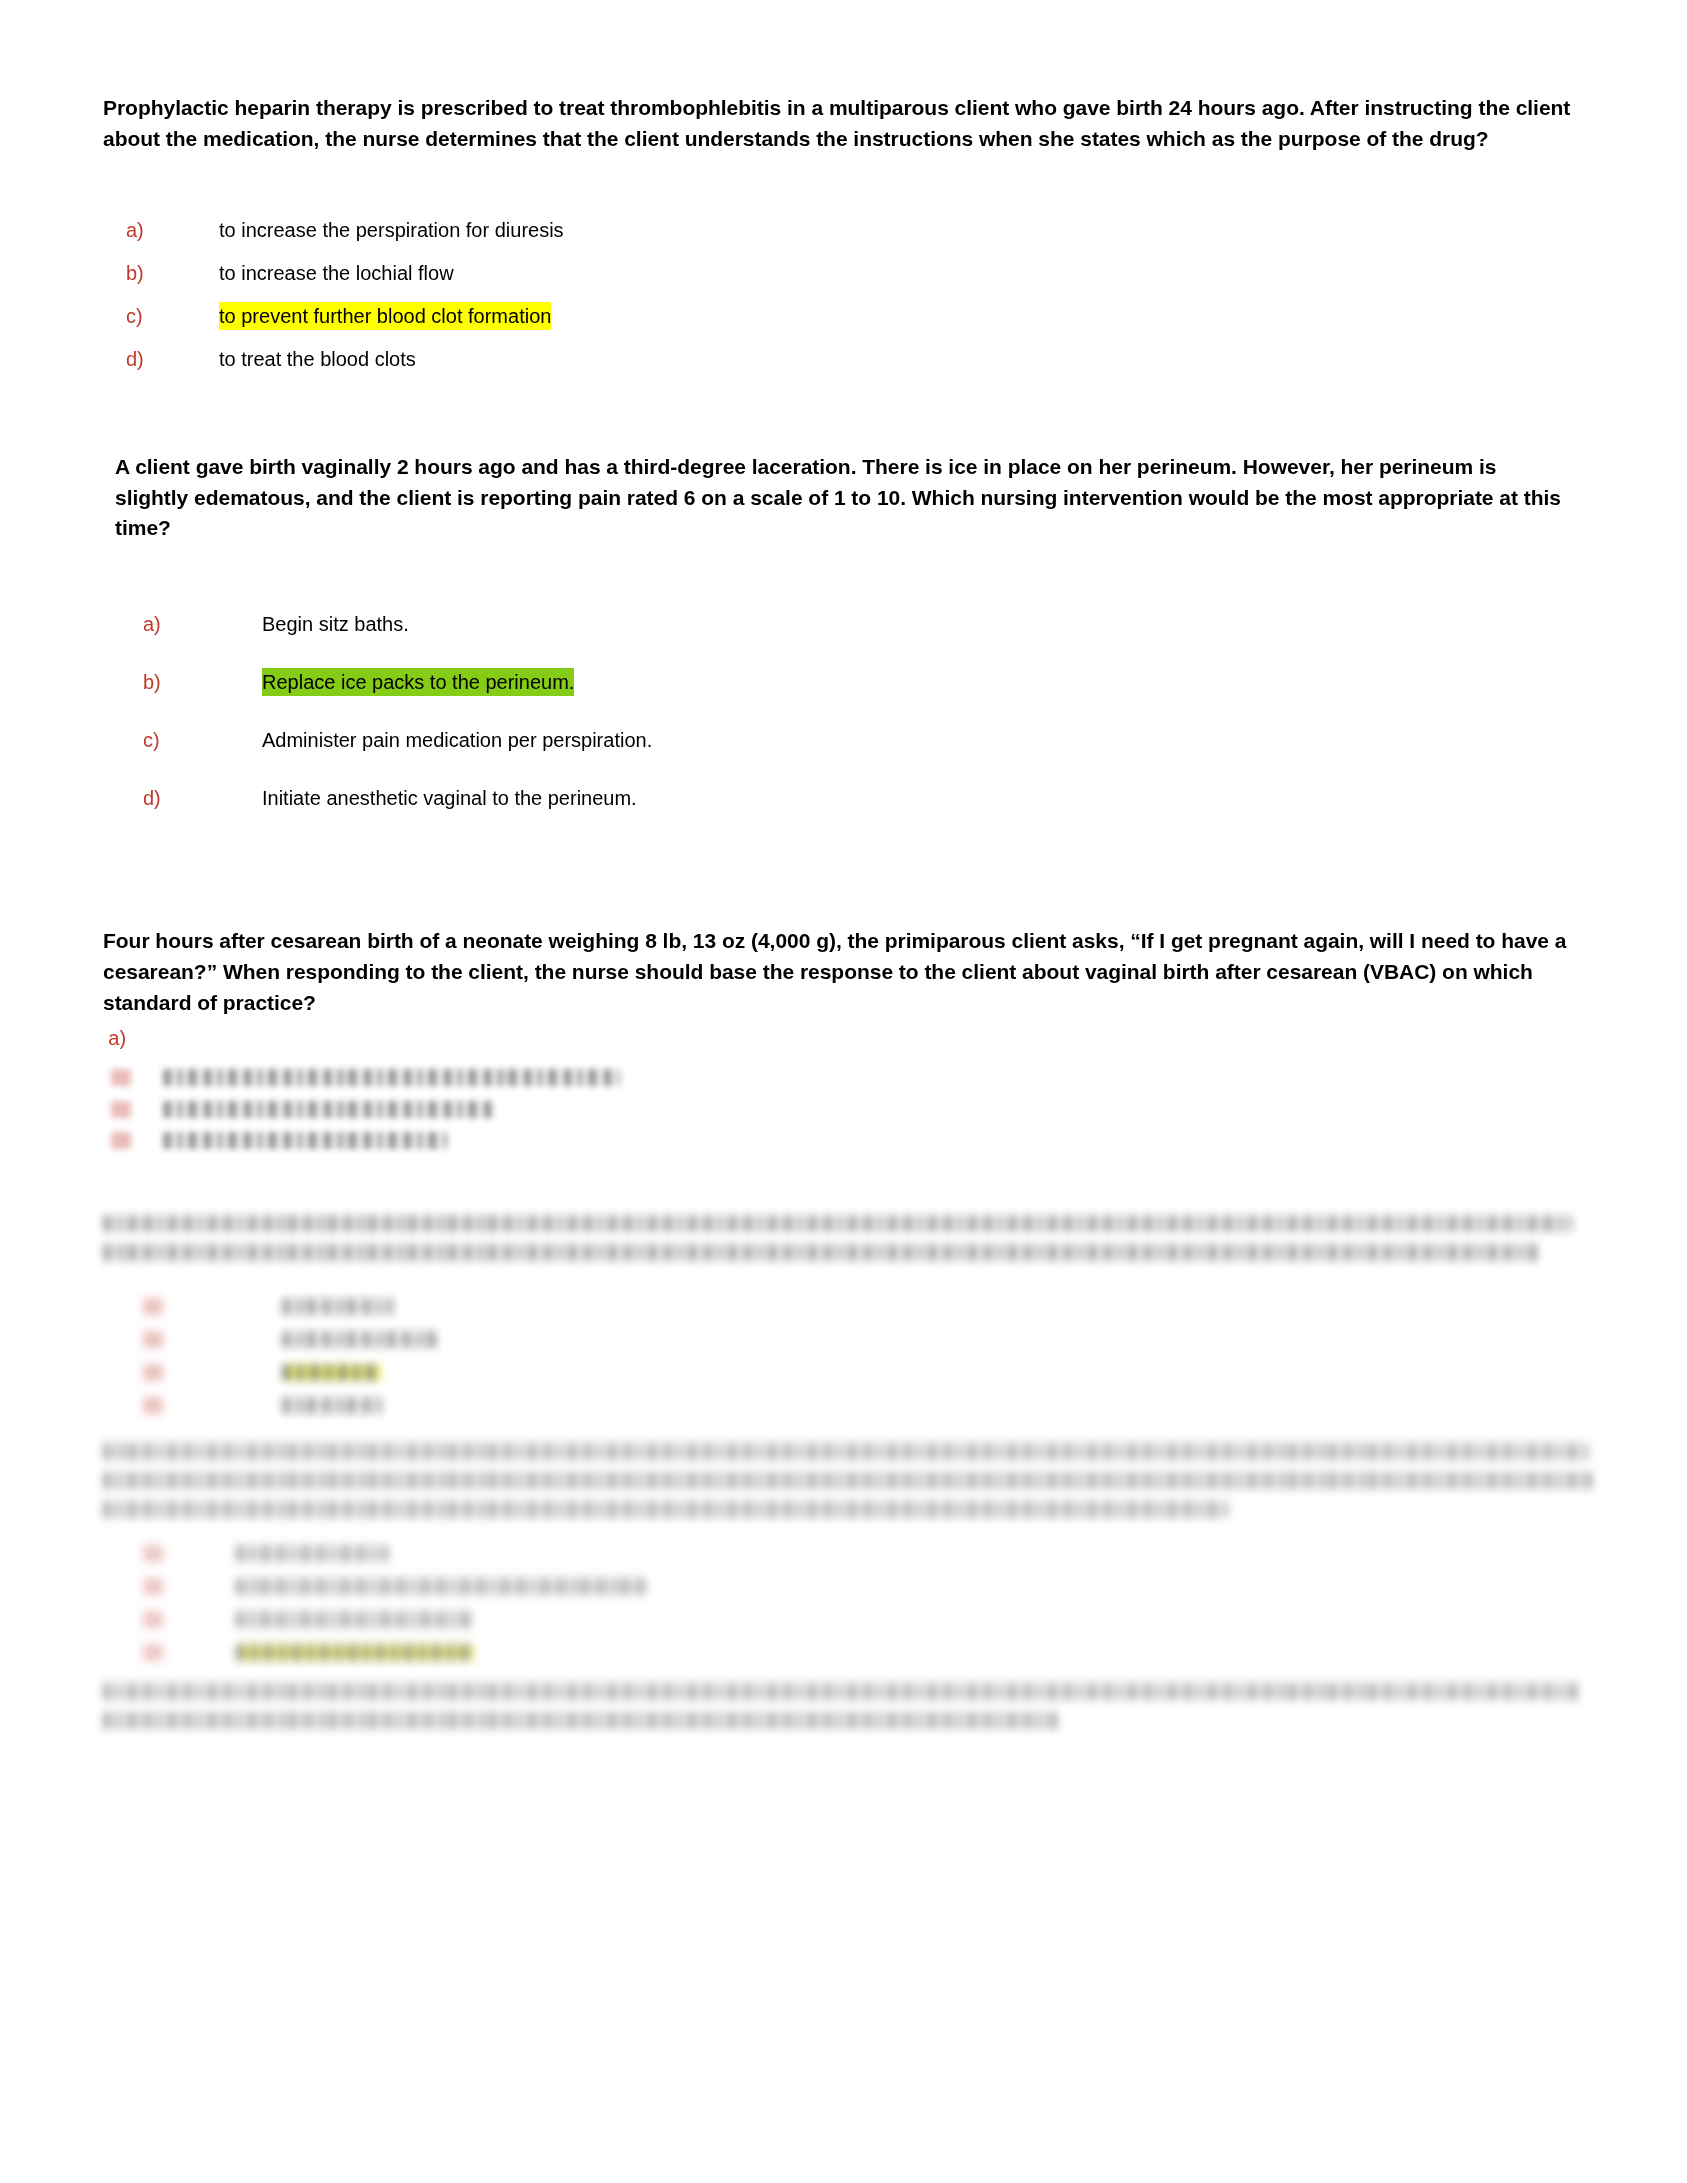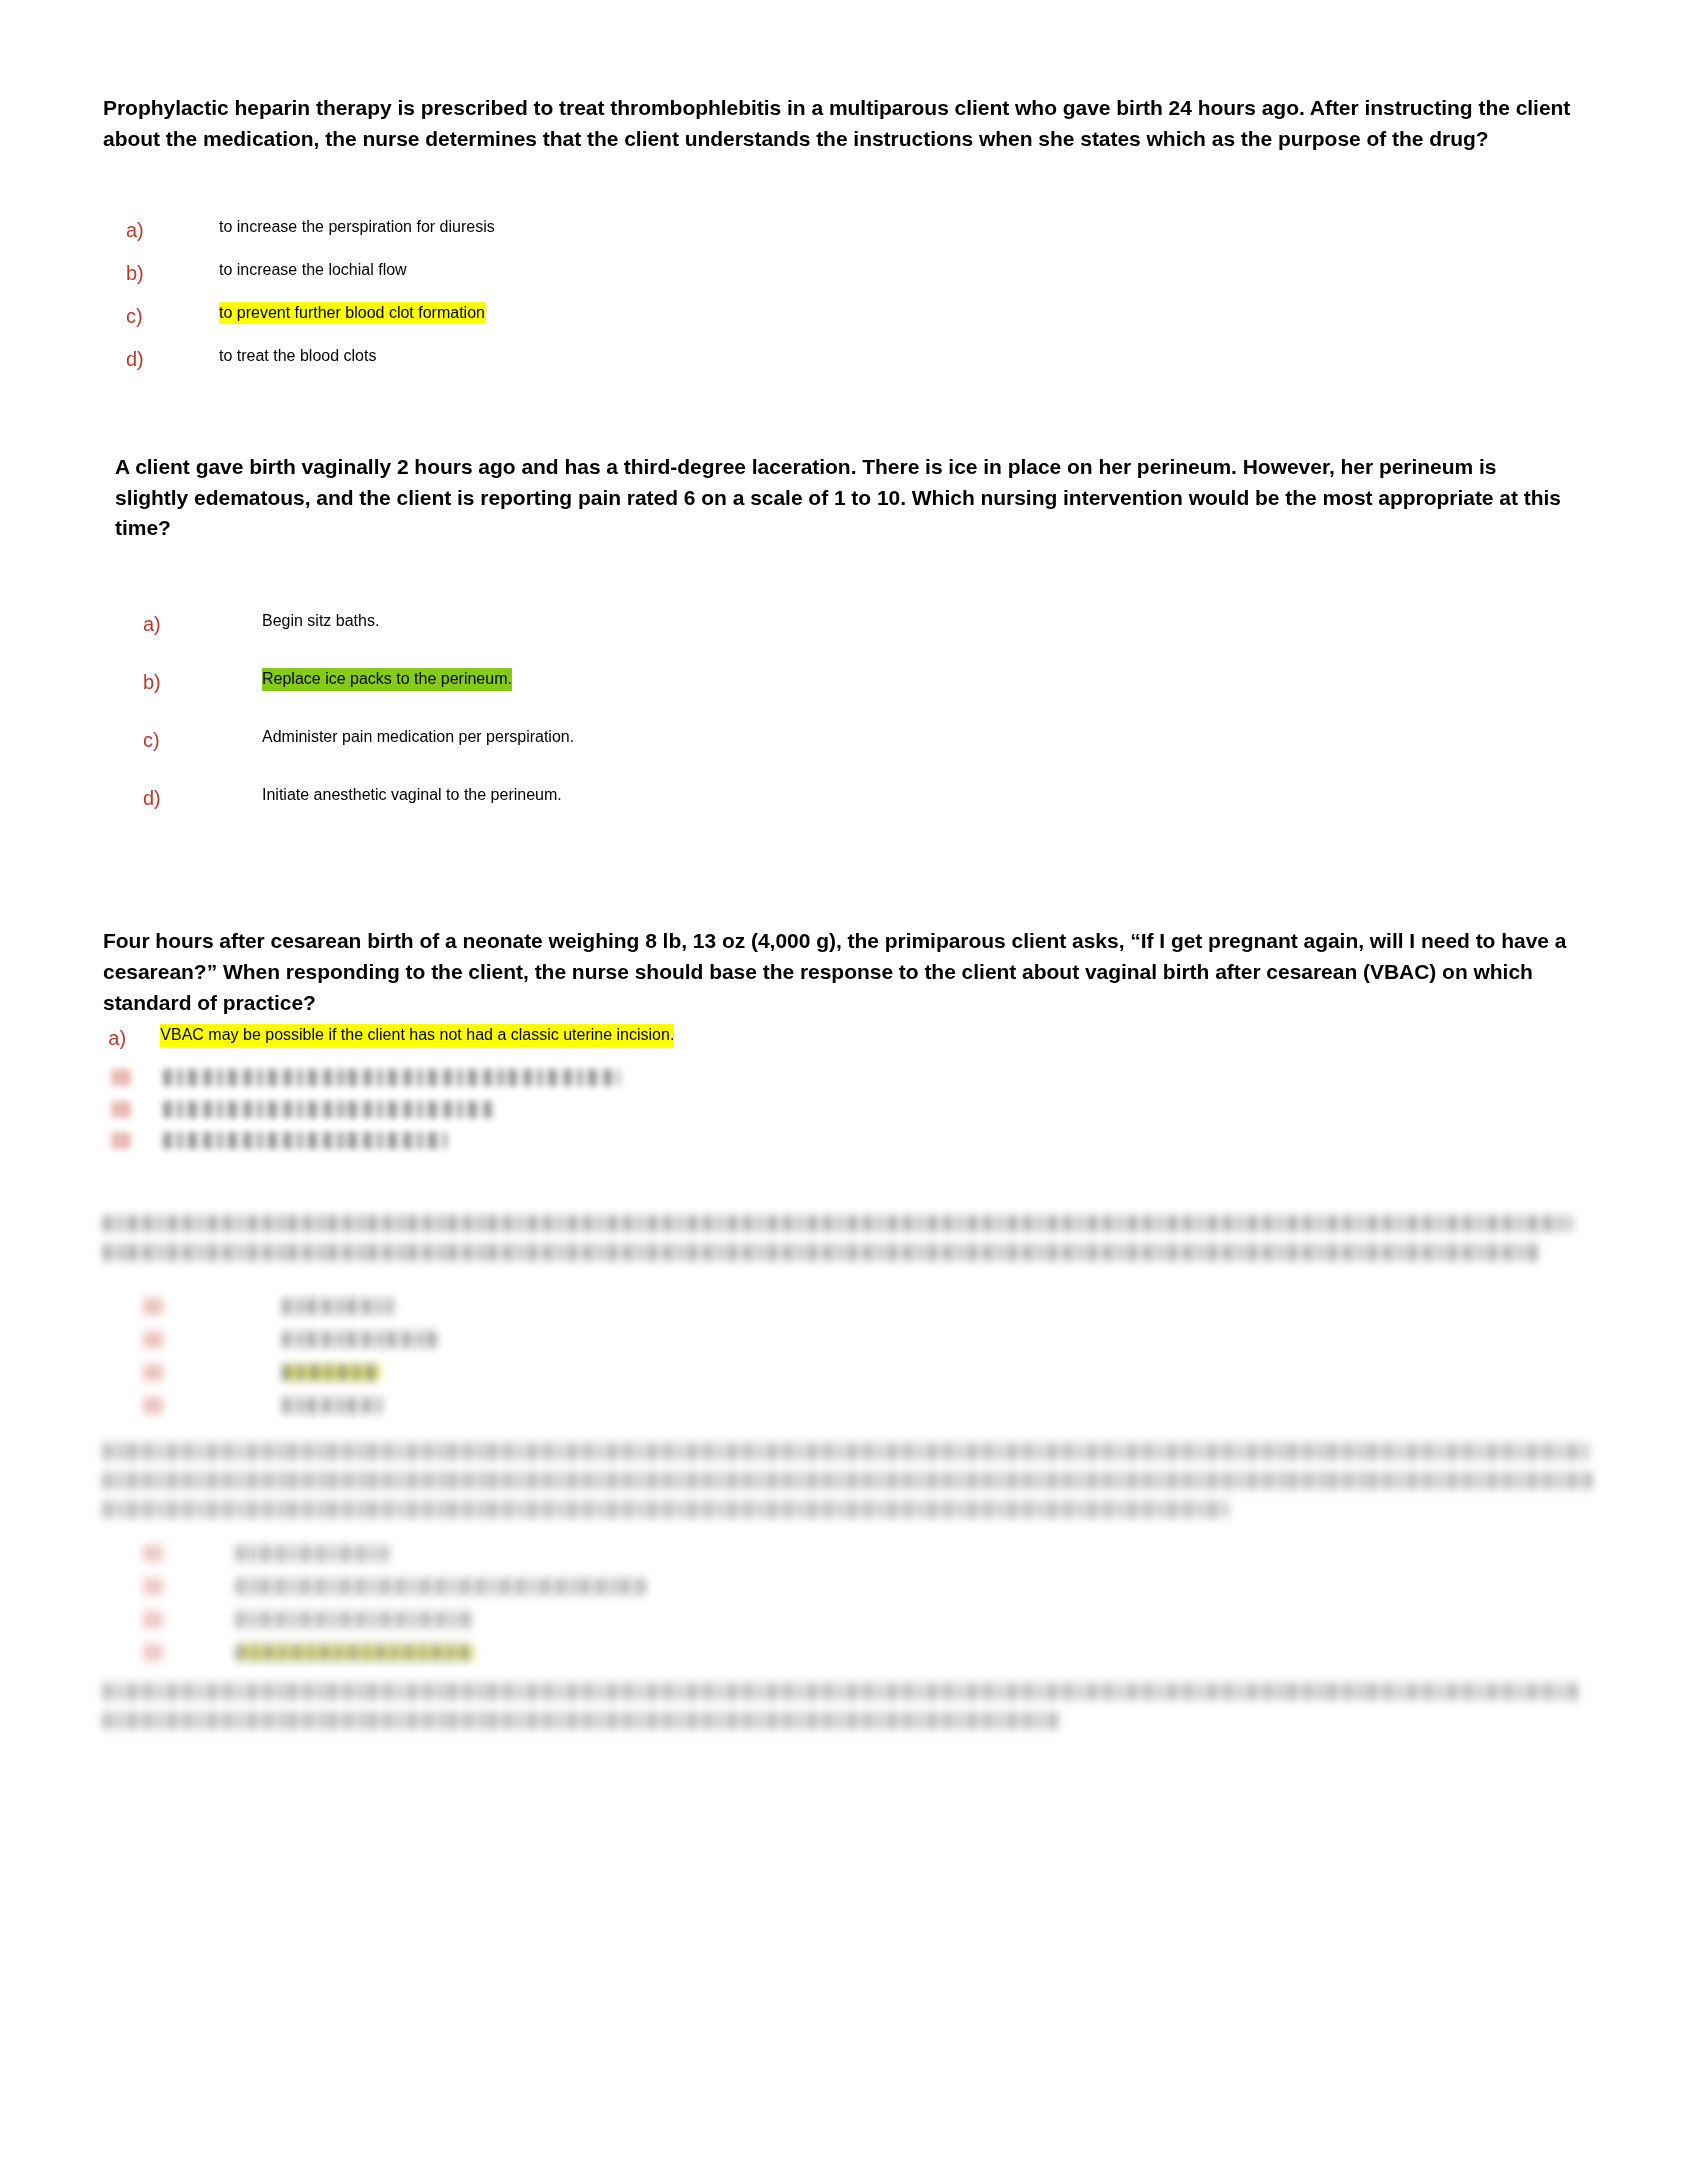--- a/index.html
+++ b/index.html
@@ -47,21 +47,21 @@
     line-height: 1.4;
   }
   .opt-letter {
     color: #C0392B;
     flex: 0 0 auto;
     font-size: 20px;
     line-height: 1.4;
   }
   .opt-text {
     flex: 0 0 auto;
-    font-size: 16px;
+    font-size: 20px;
     line-height: 1.4;
     color: #000000;
     white-space: pre;
   }
   .opt-text.hl-yellow {
     background: #FFFF00;
     font-weight: normal;
   }
   .opt-text.hl-red {
     background: #84cc16;
@@ -194,21 +194,20 @@
         <span class="opt-text">Initiate anesthetic vaginal to the perineum.</span>
       </li>
     </ul>
   </div>
 
   <div>
     <p class="stem stem-3">Four hours after cesarean birth of a neonate weighing 8 lb, 13 oz (4,000 g), the primiparous client asks, “If I get pregnant again, will I need to have a cesarean?” When responding to the client, the nurse should base the response to the client about vaginal birth after cesarean (VBAC) on which standard of practice?</p>
     <ul class="options g3">
       <li class="opt-row">
         <span class="opt-letter">a)</span>
-        <span class="opt-text hl-yellow" style="font-weight:normal">VBAC may be possible if the client has not had a classic uterine incision.</span>
       </li>
     </ul>
 
     <div class="blurwrap blur-l2" style="margin-top:17px;">
       <div class="ghost-opt-row" style="margin-bottom:14.6px;">
         <span class="ghost-letter" style="margin-left:8px;"></span>
         <span class="ghost-opt-text" style="width:457px;margin-left:32px;"></span>
       </div>
       <div class="ghost-opt-row" style="margin-bottom:14.6px;">
         <span class="ghost-letter" style="margin-left:8px;"></span>

